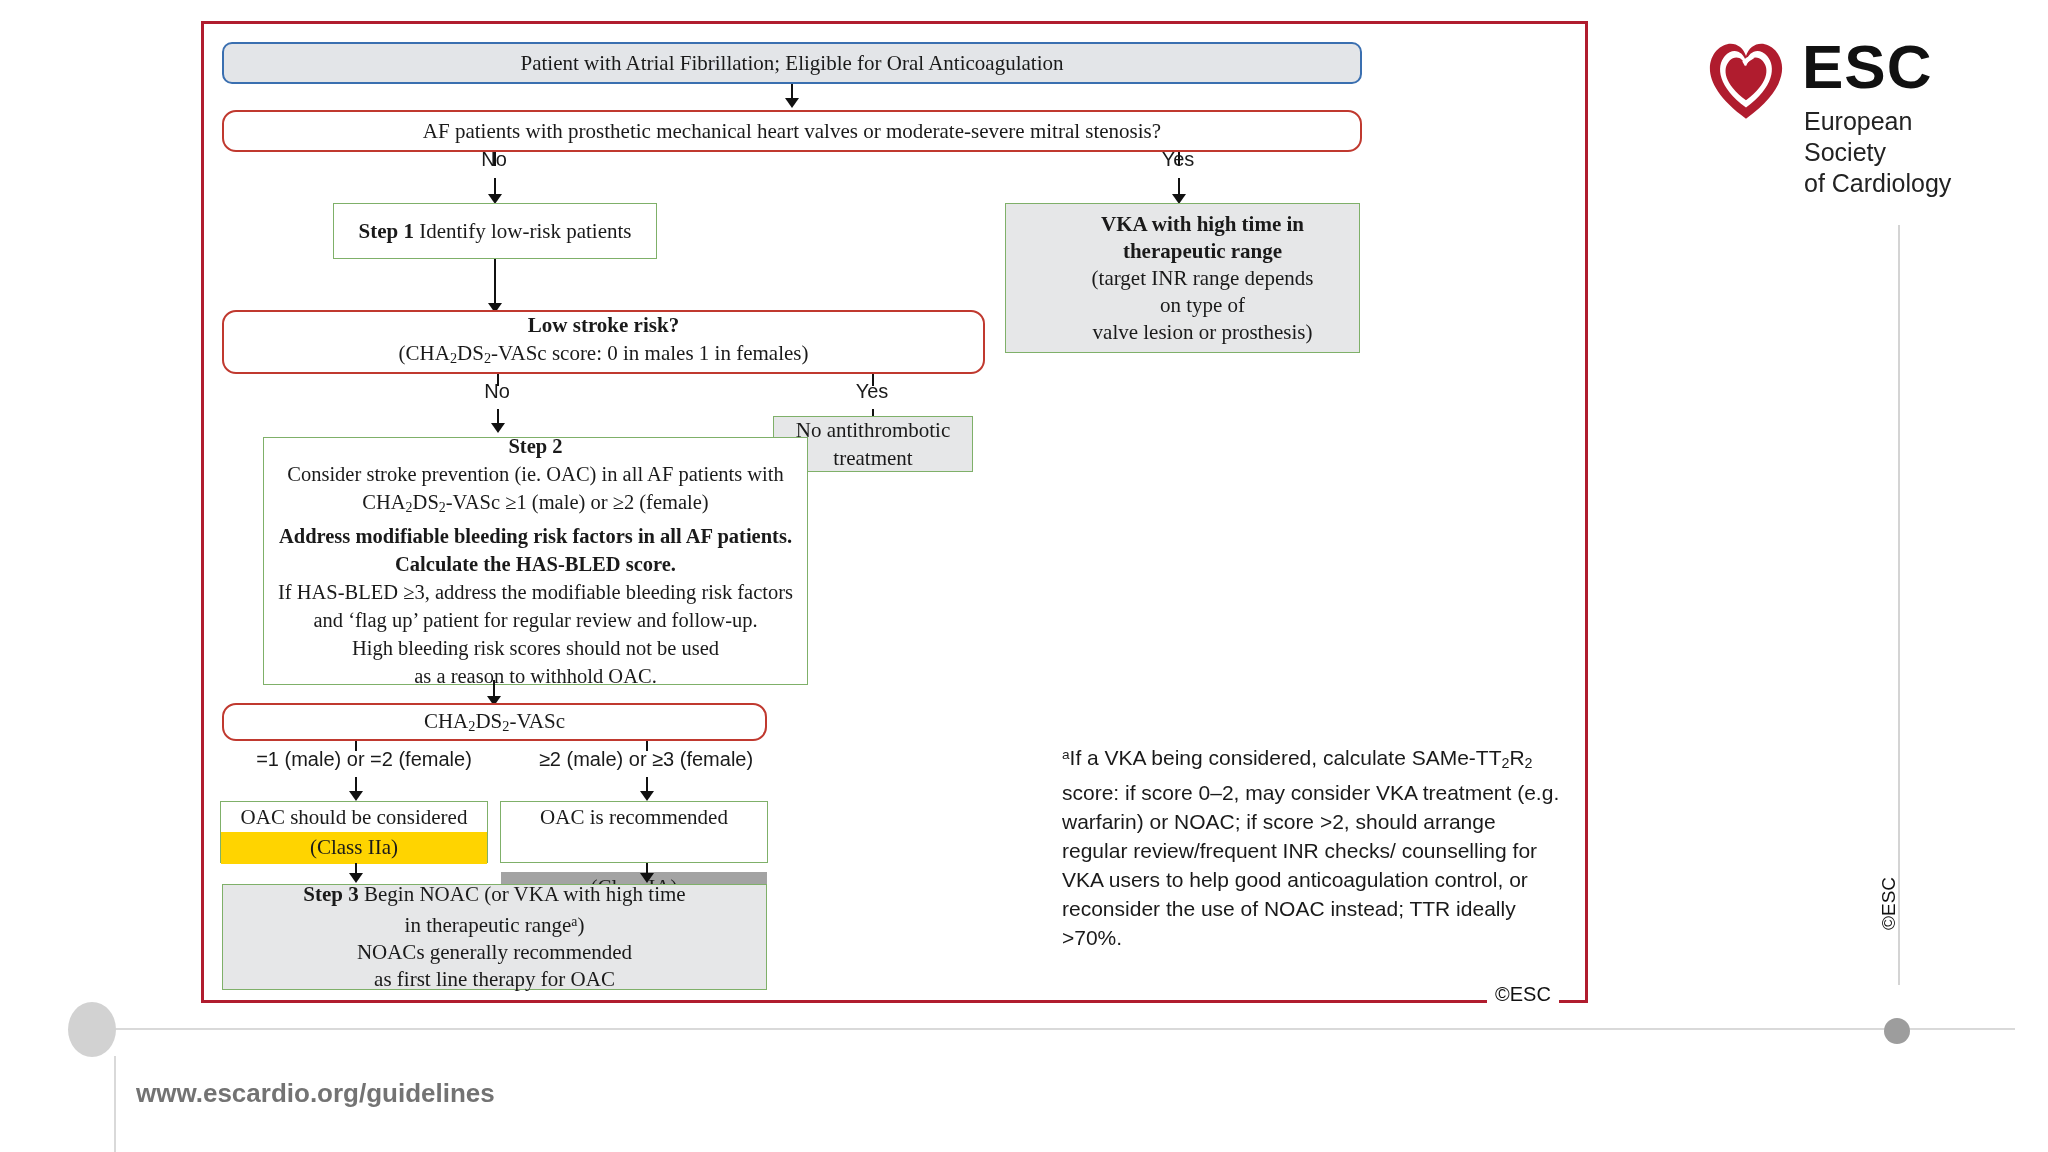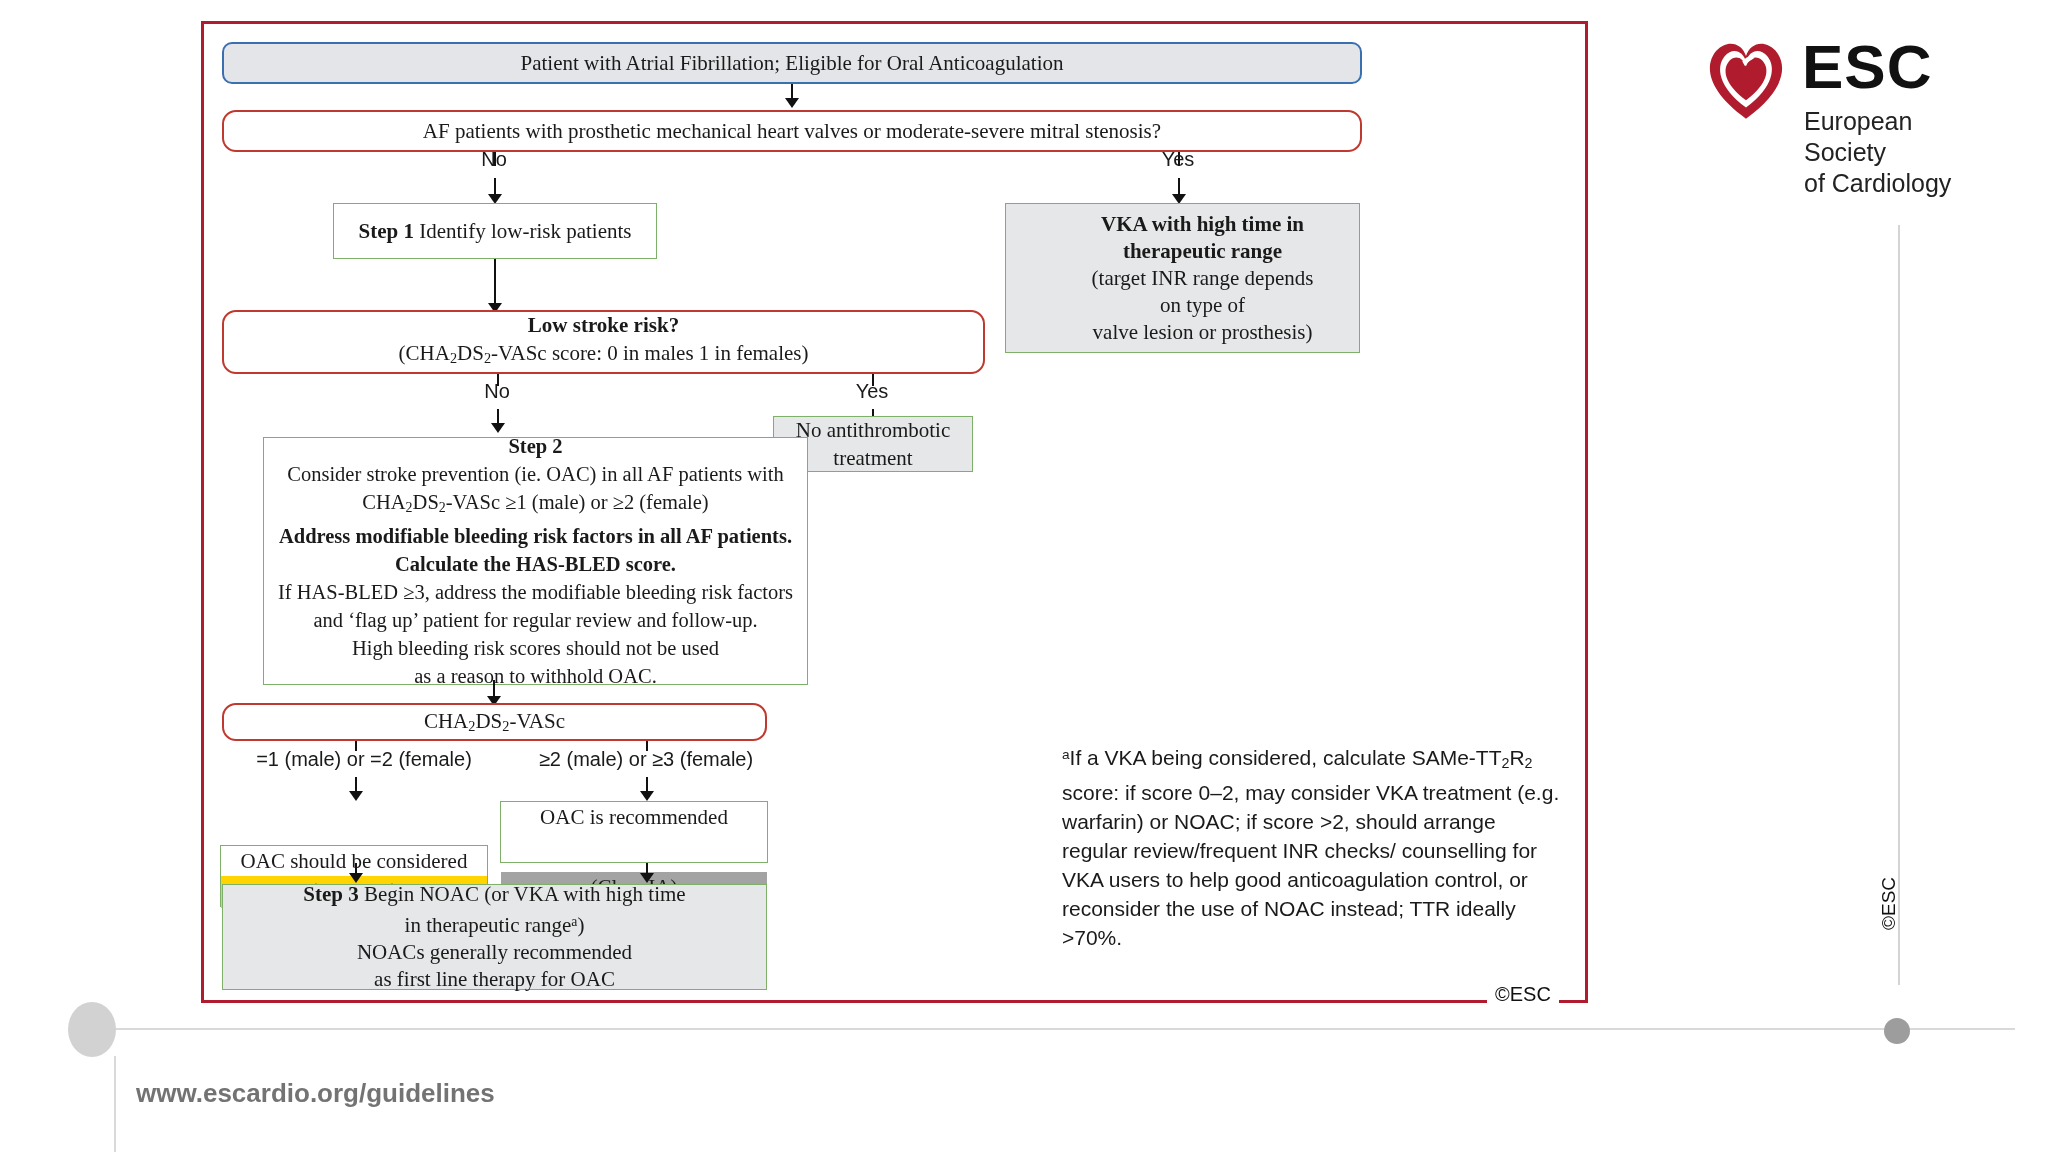--- a/index.html
+++ b/index.html
@@ -198,21 +198,21 @@
   <div class="vline" style="left:355px;top:741px;height:10px;"></div>
   <div class="edge-label" style="left:204px;top:748px;width:320px;">=1 (male) or =2 (female)</div>
   <div class="vline" style="left:355px;top:777px;height:16px;"></div>
   <div class="arrowhead" style="left:349px;top:791px;"></div>
 
   <div class="vline" style="left:646px;top:741px;height:10px;"></div>
   <div class="edge-label" style="left:486px;top:748px;width:320px;">≥2 (male) or ≥3 (female)</div>
   <div class="vline" style="left:646px;top:777px;height:16px;"></div>
   <div class="arrowhead" style="left:640px;top:791px;"></div>
 
-  <div class="node class-box" style="left:220px;top:801px;width:268px;height:62px;font-size:21px;margin-top:44px;">
+  <div class="node class-box" style="left:220px;top:801px;width:268px;height:62px;font-size:21px;">
     <div class="class-top">OAC should be considered</div>
     <div class="class-bot class-yellow">(Class IIa)</div>
   </div>
 
   <div class="node class-box" style="left:500px;top:801px;width:268px;height:62px;font-size:21px;">
     <div class="class-top">OAC is recommended</div>
     <div class="class-bot class-green">(Class IA)</div>
   </div>
 
   <div class="vline" style="left:355px;top:863px;height:12px;"></div>

